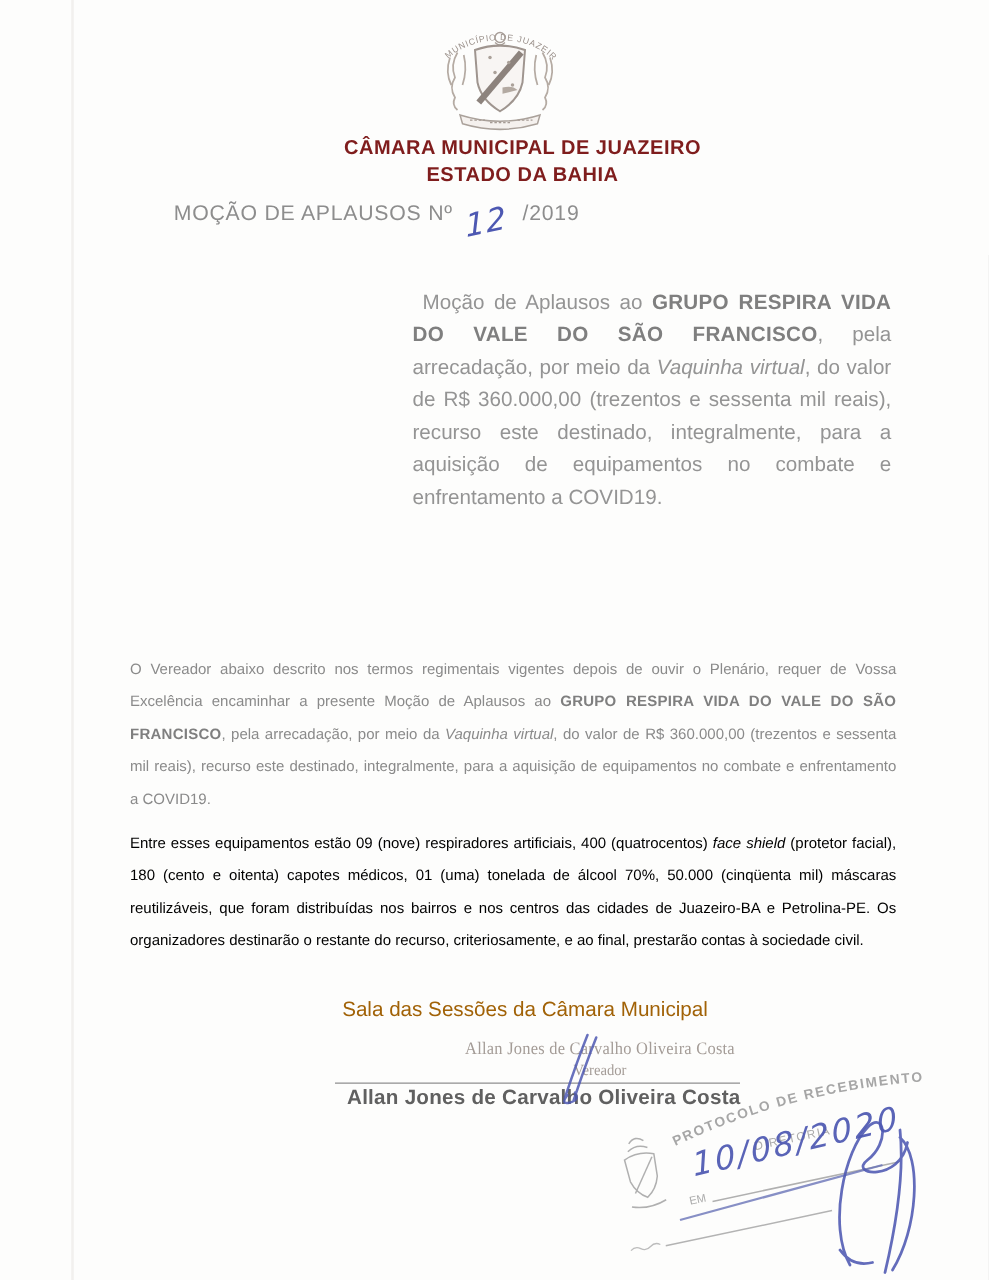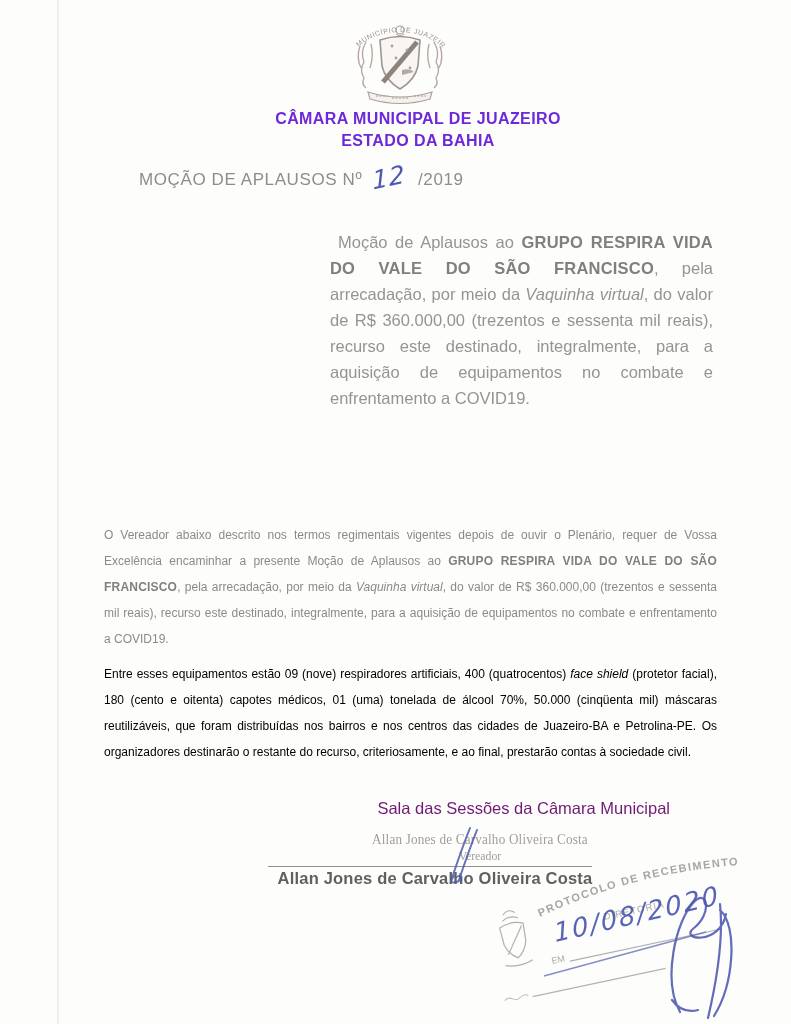--- a/index.html
+++ b/index.html
@@ -7,22 +7,22 @@
     position:relative;width:791px;height:1024px;margin:0 auto;
     background:#fdfdfc;overflow:hidden;
     font-family:"Liberation Sans", sans-serif;
     -webkit-font-smoothing:antialiased;
   }
   .scan-edge{position:absolute;left:57px;top:0;width:2px;height:100%;
     background:rgba(175,165,155,0.14);}
   
   .emblem{position:absolute;left:322px;top:10px;}
   .org-block{position:absolute;left:140px;top:108px;width:556px;text-align:center;}
-  .org-line{font-weight:bold;font-size:16px;line-height:22px;color:#6d28d9;letter-spacing:.4px;}
-  .doc-line{position:absolute;left:139px;top:161px;display:flex;align-items:flex-end;}
+  .org-line{font-weight:bold;font-size:16px;line-height:22px;color:#7f1d1d;letter-spacing:.4px;}
+  .doc-line{position:absolute;left:139px;top:161px;display:flex;align-items:flex-start;}
   .doc-label,.doc-year{font-size:17px;color:#8d8d8d;letter-spacing:.6px;}
   .doc-number{
     display:inline-block;margin:0 12px 0 10px;position:relative;top:2px;
     font-family:"DejaVu Sans", sans-serif;font-style:italic;font-size:25px;
     color:#4d58b2;transform:rotate(-12deg) skewX(-8deg);letter-spacing:1px;
   }
   
   .summary{
     position:absolute;left:330px;top:229px;width:383px;
     font-size:16.5px;line-height:26px;color:#949494;text-align:justify;text-indent:8px;
@@ -30,22 +30,22 @@
   .bold-u{font-weight:bold;color:#7f7f7f;letter-spacing:.2px;}
   .it{font-style:italic;}
   
   .addressee{position:absolute;left:135px;top:429px;font-size:16.5px;line-height:24.5px;color:#8f8f8f;}
   
   .body-p{position:absolute;left:104px;width:613px;font-size:12px;line-height:25.9px;
     text-align:justify;color:#8a8a8a;}
   .body-p1{top:523px;}
   .body-p2{top:662px;color:#000000;}
   
-  .closing{position:absolute;left:170px;top:797px;width:500px;text-align:right;
-    font-size:16.5px;line-height:22.5px;color:#701a75;}
+  .closing{position:absolute;left:170px;top:797px;width:500px;text-align:center;
+    font-size:16.5px;line-height:22.5px;color:#a16207;}
   
   .stamp-sig{position:absolute;left:290px;top:832px;width:380px;text-align:center;
     font-family:"Liberation Serif", serif;color:#a49c97;z-index:3;transform:scaleX(.94);}
   .stamp-sig .sn{font-size:14px;line-height:15px;letter-spacing:.2px;}
   .stamp-sig .sr{font-size:12.5px;line-height:14px;margin-top:2px;}
   .sig-line{position:absolute;left:268px;top:866px;width:324px;border-top:1.6px solid #8f8f8f;z-index:2;}
   .printed-sig{position:absolute;left:240px;top:869px;width:390px;text-align:center;z-index:1;}
   .printed-sig .pn{font-weight:bold;font-size:16.5px;color:#606060;letter-spacing:.2px;}
   .printed-sig .pr{font-size:16px;color:#7b7b7b;margin-top:3px;}
   .scribble{position:absolute;z-index:4;}

